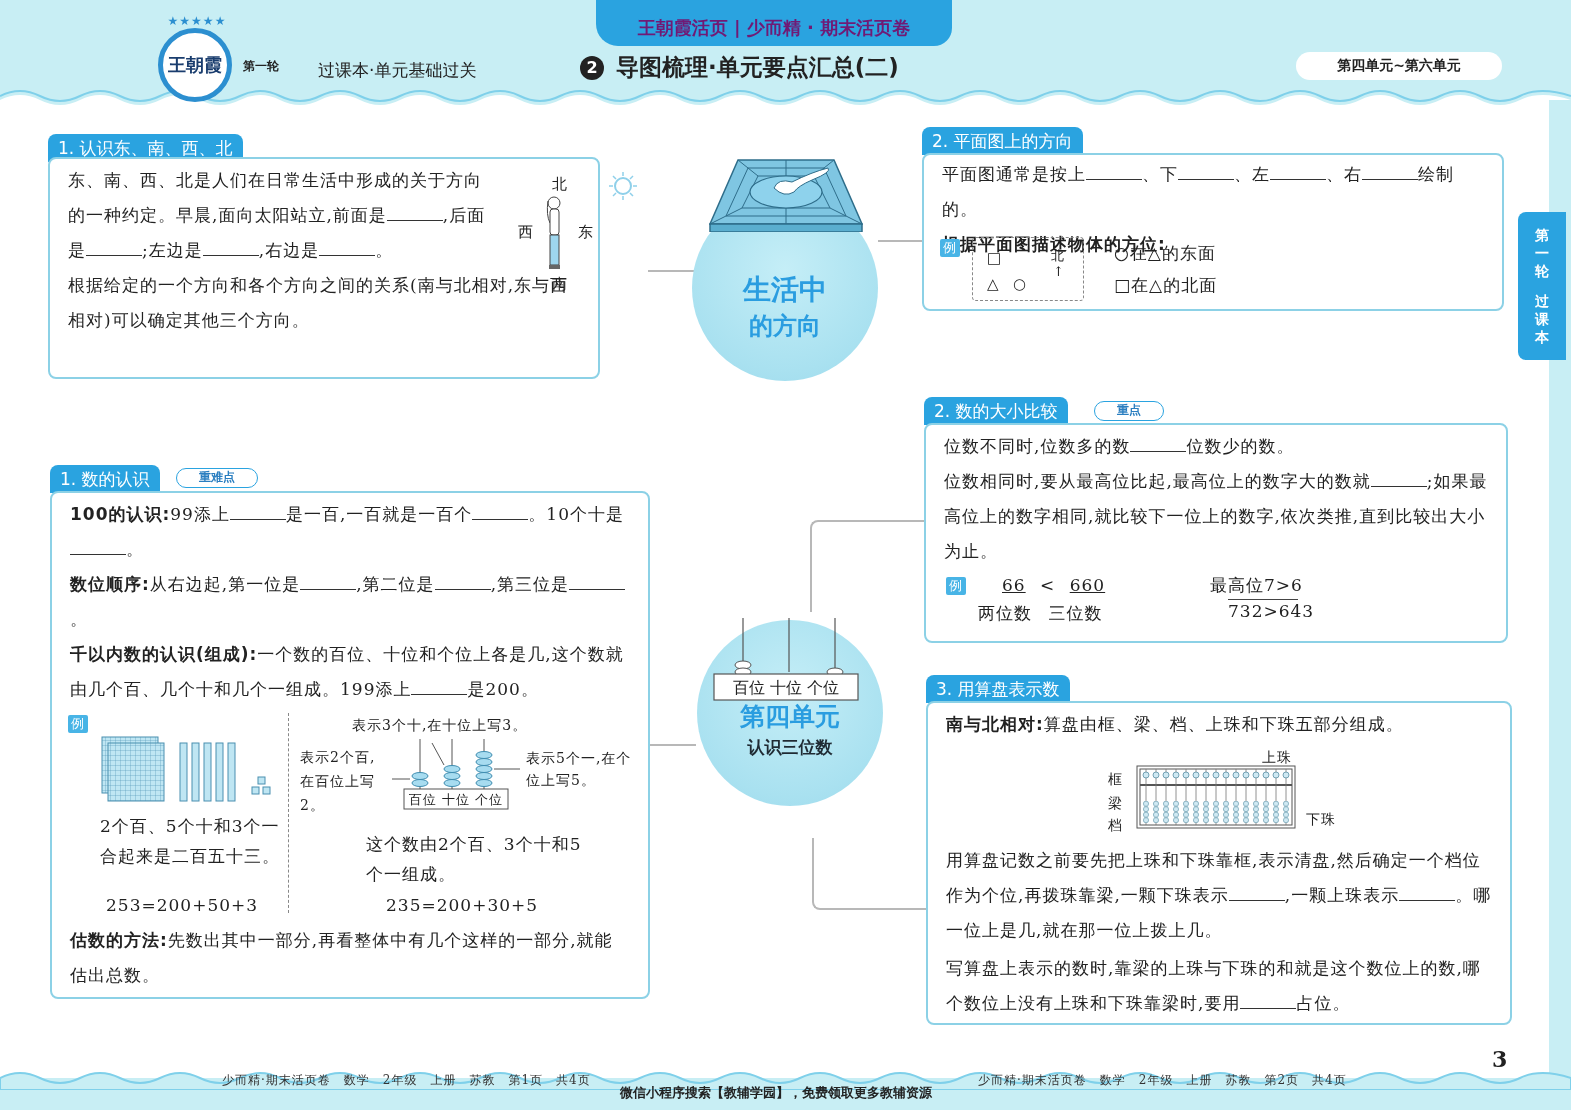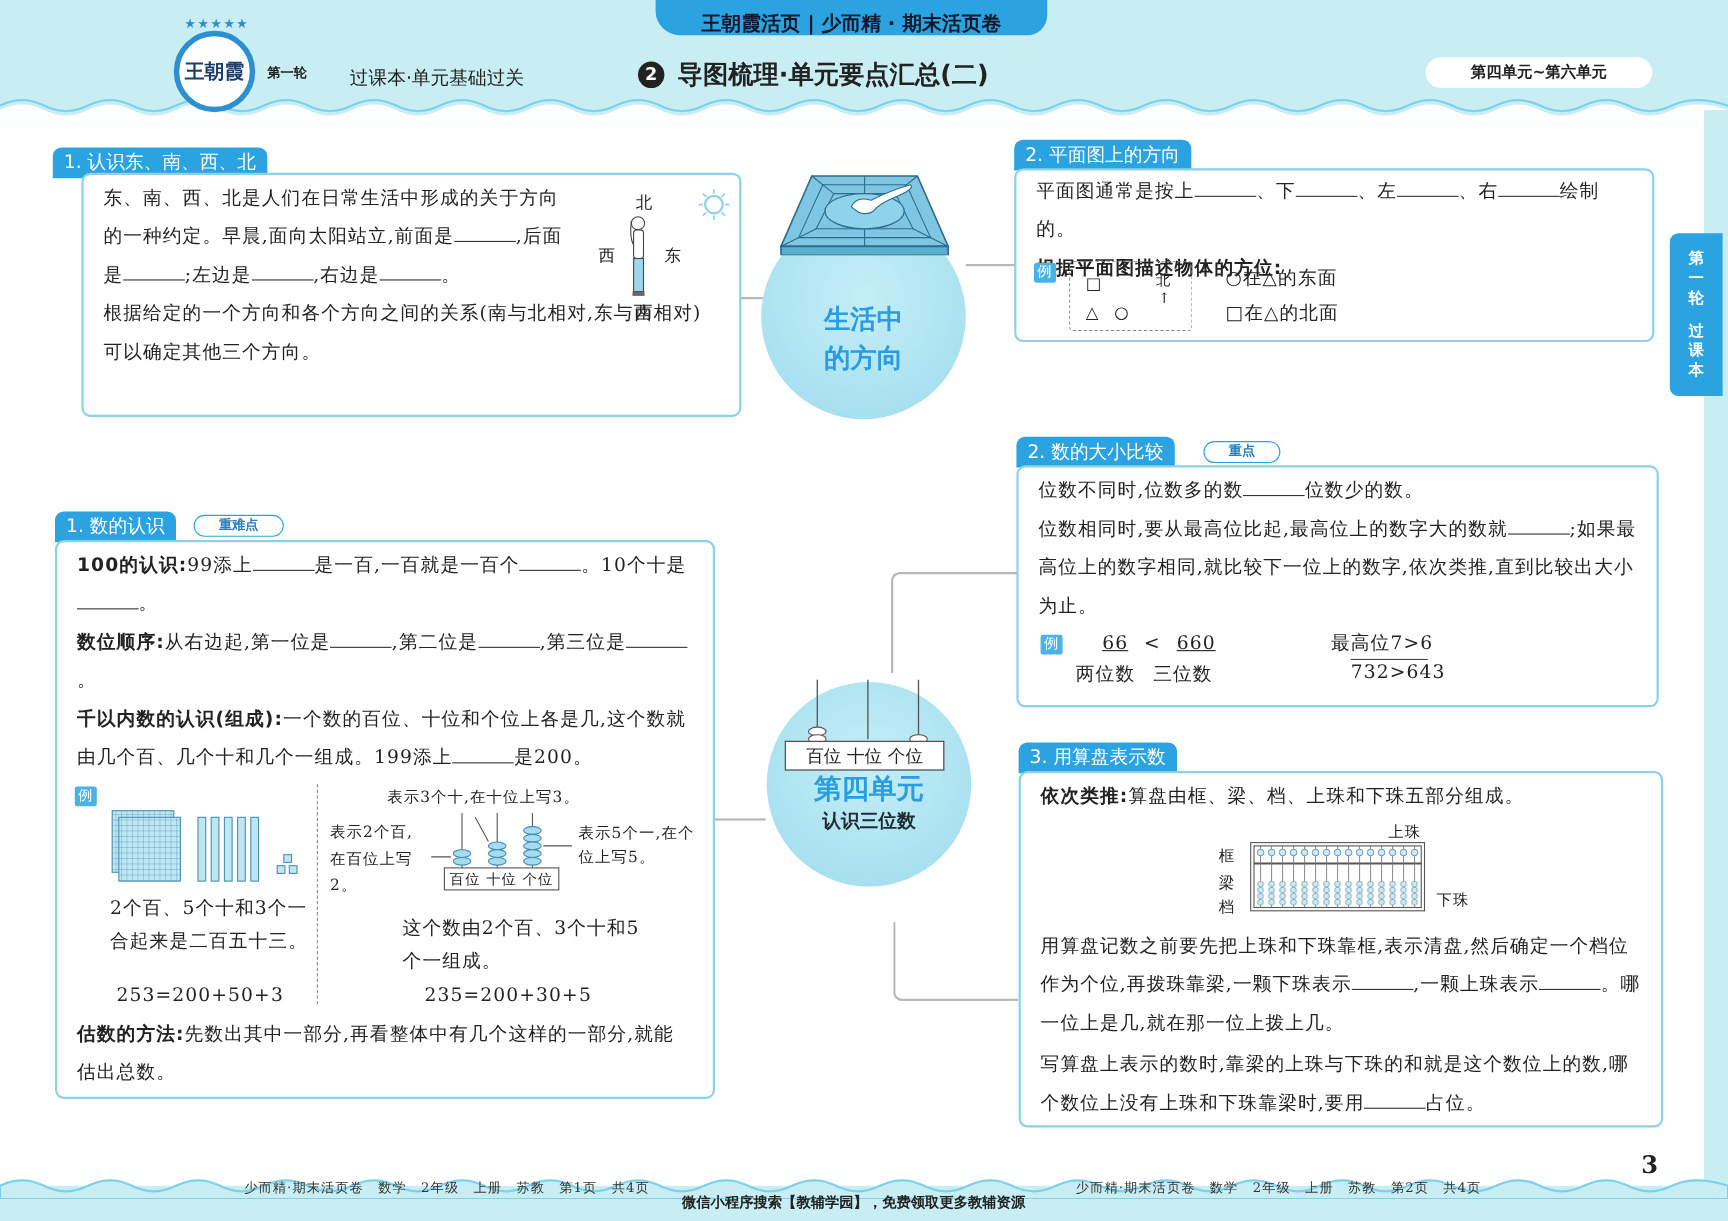--- a/index.html
+++ b/index.html
@@ -40,23 +40,23 @@
   }
   .hdr-round {
     position: absolute; left: 243px; top: 58px;
     font-family: "DejaVu Sans", sans-serif; font-size: 12px; font-weight: bold; color: #222;
   }
   .hdr-sub {
     position: absolute; left: 318px; top: 59px;
     font-family: "DejaVu Sans", sans-serif; font-size: 17px; color: #222;
   }
   .brand-tab {
-    position: absolute; left: 596px; top: 0; width: 356px; height: 32px;
+    position: absolute; left: 596px; top: 0; width: 356px; height: 46px;
     background: #2aa3e0; border-radius: 0 0 18px 22px;
-    color: #0f172a; font-family: "DejaVu Sans", sans-serif; font-weight: bold; font-size: 18px;
+    color: #701a75; font-family: "DejaVu Sans", sans-serif; font-weight: bold; font-size: 18px;
     display: flex; align-items: center; justify-content: center; padding-top: 10px;
   }
   .main-title {
     position: absolute; left: 580px; top: 52px;
     font-family: "DejaVu Sans", sans-serif; font-size: 23px; font-weight: bold; color: #222;
     display: flex; align-items: center; gap: 12px;
   }
   .num-circle {
     width: 24px; height: 24px; border-radius: 50%; background: #222; color: #fff;
     font-size: 16px; display: flex; align-items: center; justify-content: center;
@@ -155,21 +155,21 @@
   <span>本</span>
 </div>
 
 <div class="connector" style="left:648px;top:270px;width:50px;border-top-width:2px;"></div>
 <div class="connector" style="left:878px;top:240px;width:46px;border-top-width:2px;"></div>
 <div class="connector" style="left:650px;top:744px;width:46px;border-top-width:2px;"></div>
 <div class="connector" style="left:810px;top:520px;width:116px;height:92px;border-top-width:2px;border-left-width:2px;border-radius:8px 0 0 0;"></div>
 <div class="connector" style="left:812px;top:838px;width:114px;height:72px;border-bottom-width:2px;border-left-width:2px;border-radius:0 0 0 8px;"></div>
 
 <div class="bubble" style="left:692px;top:195px;width:186px;height:186px;padding-top:40px;">
-  <span style="color:#2a9de0;font-size:24px;line-height:36px;">生活中</span>
+  <span style="color:#2a9de0;font-size:28px;line-height:36px;">生活中</span>
   <span style="color:#2a9de0;font-size:24px;line-height:36px;">的方向</span>
 </div>
 <svg style="position:absolute;left:708px;top:158px;" width="156" height="74" viewBox="0 0 156 74">
   <polygon points="30,2 126,2 154,66 2,66" fill="#7fc6e2" stroke="#2e6d8a" stroke-width="1.5"></polygon>
   <polygon points="2,66 154,66 154,74 2,74" fill="#5aaecf" stroke="#2e6d8a" stroke-width="1.5"></polygon>
   <g stroke="#2e6d8a" stroke-width="1" fill="none">
     <polygon points="40,10 116,10 138,58 18,58"></polygon>
     <polygon points="50,18 106,18 122,50 34,50"></polygon>
     <line x1="30" y1="2" x2="50" y2="18"></line>
       <line x1="126" y1="2" x2="106" y2="18"></line>
@@ -195,21 +195,21 @@
   <g fill="#fff" stroke="#555" stroke-width="1">
     <ellipse cx="31" cy="59" rx="8" ry="4"></ellipse>
       <ellipse cx="31" cy="66" rx="8" ry="4"></ellipse>
     <ellipse cx="123" cy="66" rx="8" ry="4"></ellipse>
   </g>
   <rect x="2" y="68" width="144" height="26" fill="#fff" stroke="#555" stroke-width="1.2"></rect>
   <text x="74" y="87" text-anchor="middle" font-family="DejaVu Serif, serif" font-size="16" fill="#222">百位 十位 个位</text>
 </svg>
 
 <div class="card-tab" style="left:48px;top:134px;">1. 认识东、南、西、北</div>
-<div class="card" style="left:48px;top:157px;width:600px;height:222px;padding-top:4px;margin-left:26px;">
+<div class="card" style="left:48px;top:157px;width:552px;height:222px;padding-top:4px;">
   <div style="width:430px;">
     <span>东、南、西、北是人们在日常生活中形成的关于方向的一种约定。早晨,面向太阳站立,前面是</span><span class="blank"></span><span>,后面是</span><span class="blank"></span><span>;左边是</span><span class="blank"></span><span>,右边是</span><span class="blank"></span><span>。</span>
   </div>
   <div>根据给定的一个方向和各个方向之间的关系(南与北相对,东与西相对)可以确定其他三个方向。</div>
   <div style="position:absolute;left:462px;top:12px;width:130px;height:120px;font-size:15px;line-height:18px;">
     <span style="position:absolute;left:40px;top:4px;">北</span>
     <span style="position:absolute;left:6px;top:52px;">西</span>
     <span style="position:absolute;left:66px;top:52px;">东</span>
     <span style="position:absolute;left:40px;top:104px;">南</span>
     <svg style="position:absolute;left:30px;top:24px;" width="24" height="76" viewBox="0 0 24 76">
@@ -354,21 +354,21 @@
   <div style="position:absolute;left:334px;top:400px;line-height:24px;">235=200+30+5</div>
 
   <div style="position:absolute;left:18px;top:430px;right:18px;">
     <span class="b">估数的方法:</span><span>先数出其中一部分,再看整体中有几个这样的一部分,就能估出总数。</span>
   </div>
 </div>
 
 <div class="card-tab" style="left:926px;top:675px;">3. 用算盘表示数</div>
 <div class="card" style="left:926px;top:701px;width:586px;height:324px;padding-top:4px;">
   <div>
-    <span class="b">依次类推:</span><span>算盘由框、梁、档、上珠和下珠五部分组成。</span>
+    <span class="b">南与北相对:</span><span>算盘由框、梁、档、上珠和下珠五部分组成。</span>
   </div>
   <div style="position:absolute;left:180px;top:46px;width:230px;height:90px;font-size:14px;line-height:16px;">
     <span style="position:absolute;left:154px;top:0;">上珠</span>
     <span style="position:absolute;left:0;top:22px;">框</span>
     <span style="position:absolute;left:0;top:46px;">梁</span>
     <span style="position:absolute;left:0;top:68px;">档</span>
     <span style="position:absolute;left:198px;top:62px;">下珠</span>
     <svg style="position:absolute;left:28px;top:16px;" width="160" height="64" viewBox="0 0 160 64">
       <rect x="1" y="1" width="158" height="62" fill="#fff" stroke="#555"></rect>
       <rect x="4" y="4" width="152" height="56" fill="none" stroke="#555"></rect>

